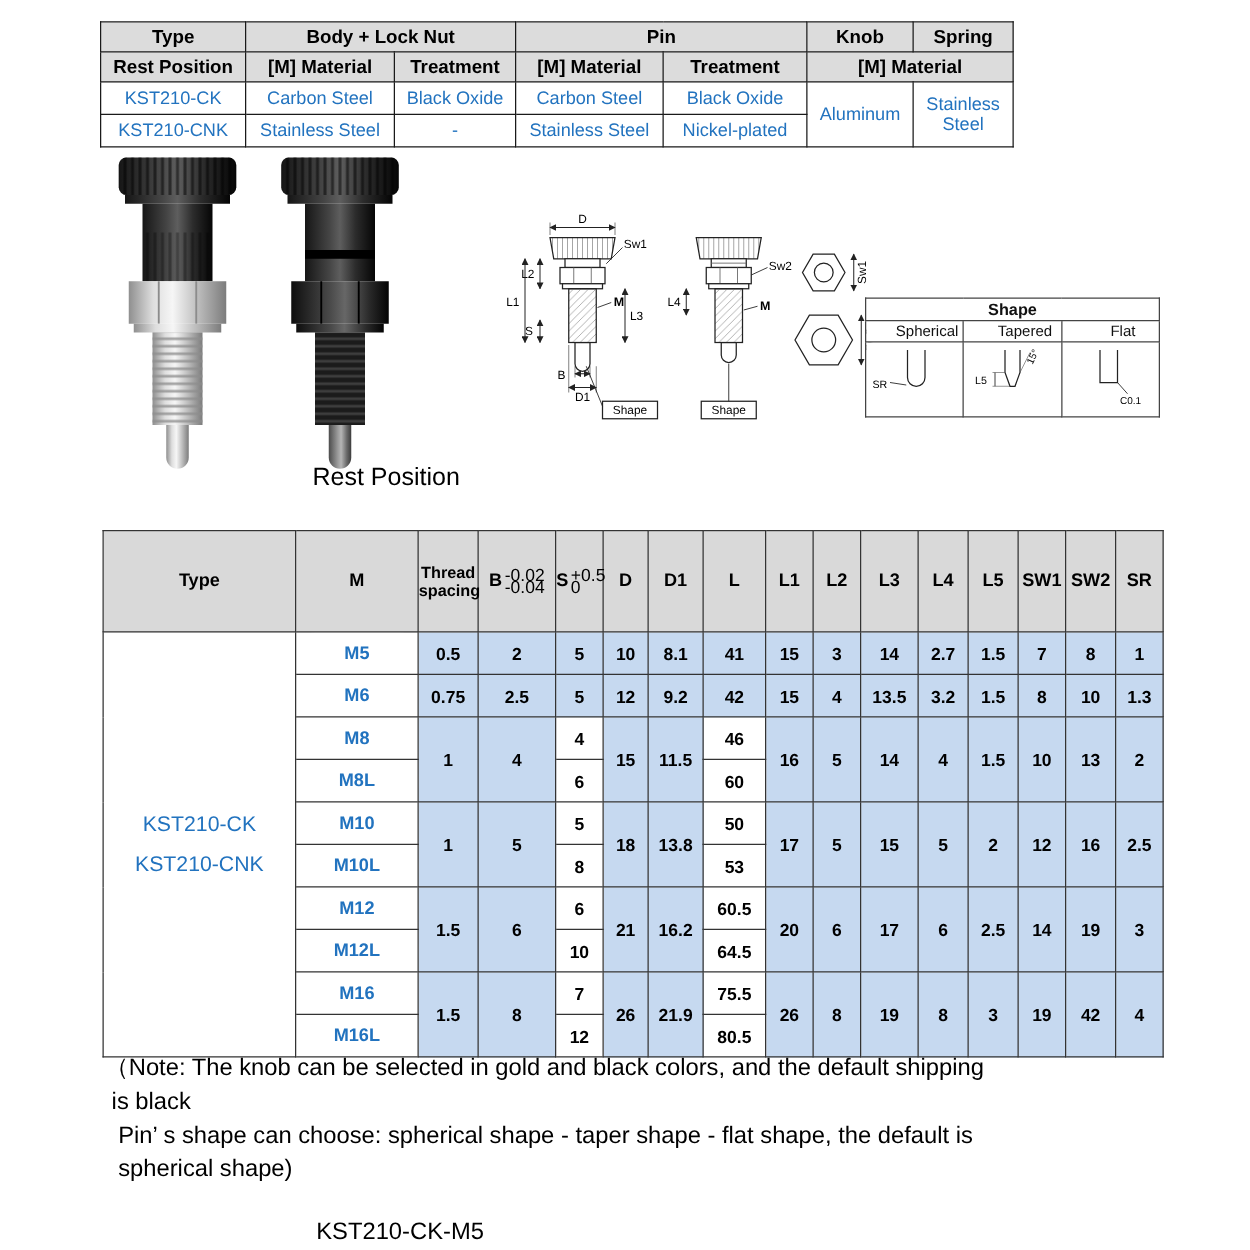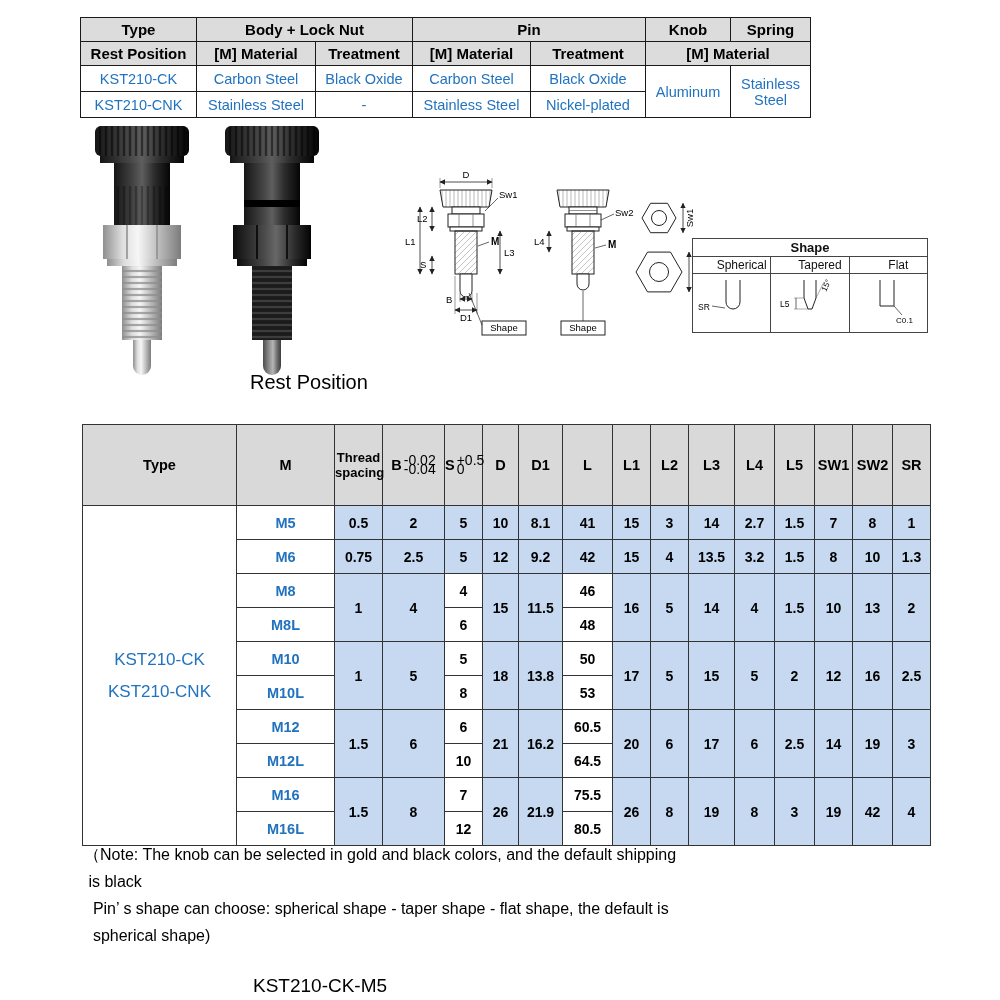--- a/index.html
+++ b/index.html
@@ -32,21 +32,21 @@
   .dim-table td.b-cell{background:#c6d9f0;}
   .dim-table td.w-cell{background:#fff;}
   .dim-table td.m-cell{background:#fff;color:#2273bf;font-size:14.5px;font-weight:700;border-radius:15px;}
   .dim-table td.type-cell{background:#fff;color:#2273bf;font-size:17px;font-weight:400;}
   .dim-table td.type-cell div{margin:12px 0;}
   .tolwrap{display:inline-flex;align-items:center;justify-content:center;}
   .tol{display:inline-flex;flex-direction:column;font-size:14px;line-height:9px;
        font-weight:400;margin-left:2px;text-align:left;}
 
   
-  .notes{position:absolute;left:84px;top:841px;width:840px;font-size:16px;line-height:27px;color:#000;}
+  .notes{position:absolute;left:84px;top:841px;width:840px;font-size:19px;line-height:27px;color:#000;}
   .notes div{white-space:pre-wrap;}
   .ordering{position:absolute;left:84px;top:948px;font-size:19px;color:#f2720c;font-weight:400;}
   .example{position:absolute;left:253px;top:975px;font-size:19px;color:#000;}
 
   svg text{font-family:"Liberation Sans",sans-serif;}
 </style>
 </head>
 <body>
 
 <div class="page">
@@ -414,21 +414,21 @@
           <td rowspan="2" class="b-cell">14</td>
           <td rowspan="2" class="b-cell">4</td>
           <td rowspan="2" class="b-cell">1.5</td>
           <td rowspan="2" class="b-cell">10</td>
           <td rowspan="2" class="b-cell">13</td>
           <td rowspan="2" class="b-cell">2</td>
         </tr>
         <tr>
           <td class="m-cell">M8L</td>
           <td class="w-cell">6</td>
-          <td class="w-cell">48</td>
+          <td class="w-cell">60</td>
         </tr>
         <tr>
           <td class="m-cell">M10</td>
           <td rowspan="2" class="b-cell">1</td>
           <td rowspan="2" class="b-cell">5</td>
           <td class="w-cell">5</td>
           <td rowspan="2" class="b-cell">18</td>
           <td rowspan="2" class="b-cell">13.8</td>
           <td class="w-cell">50</td>
           <td rowspan="2" class="b-cell">17</td>

